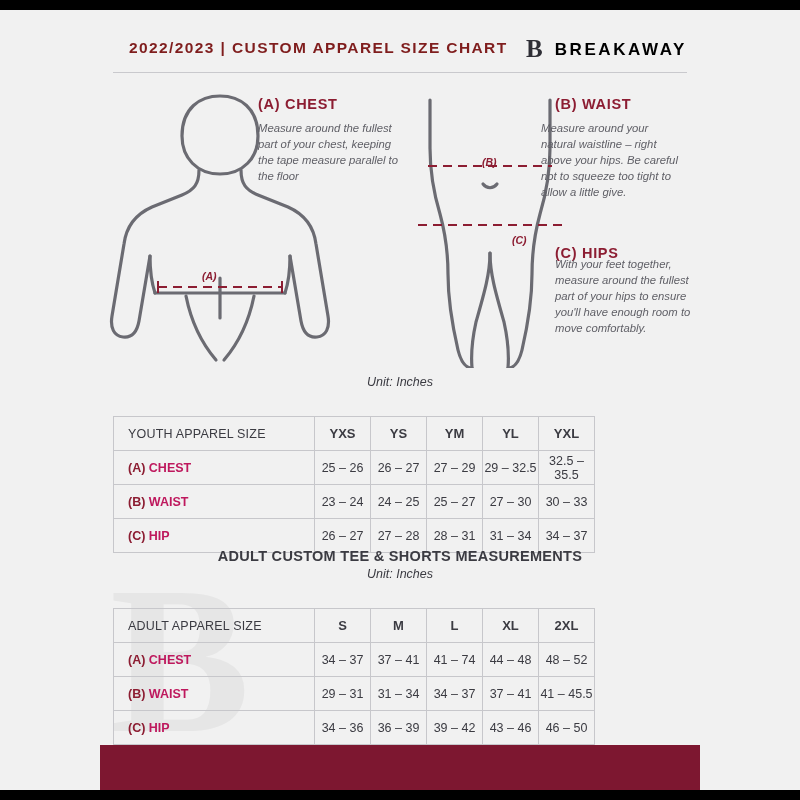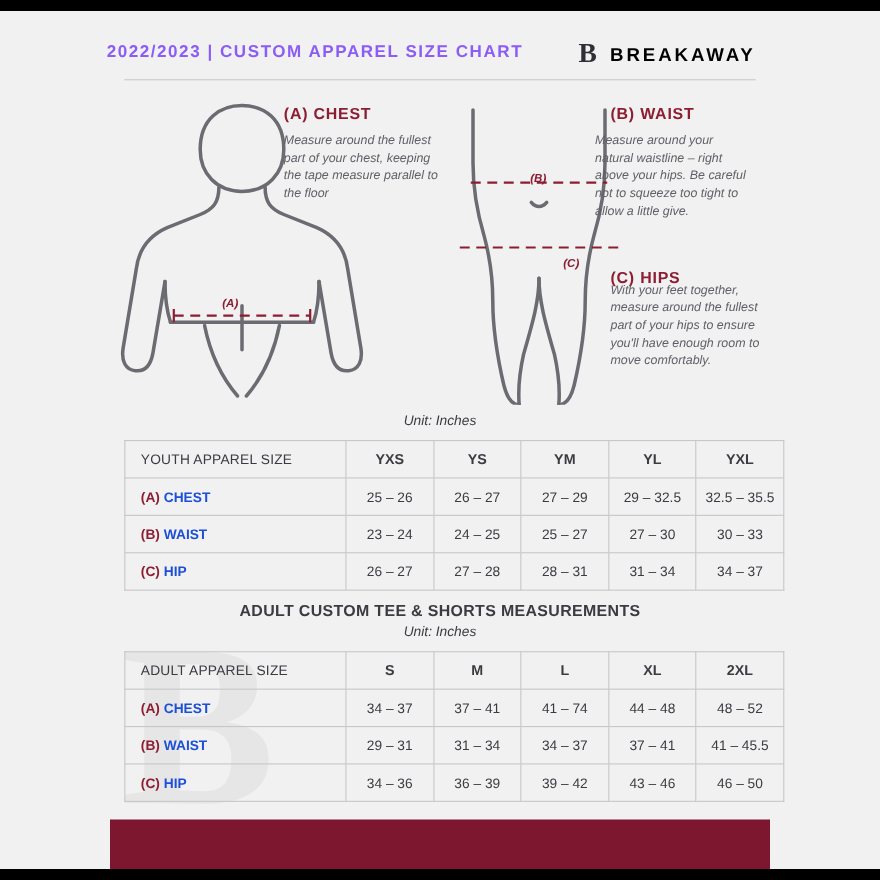--- a/index.html
+++ b/index.html
@@ -44,26 +44,26 @@
   
   .header {
     position: absolute;
     left: 0;
     top: 0;
     width: 800px;
     height: 60px;
   }
   .header-title {
     position: absolute;
-    left: 97px;
+    left: 129px;
     top: 29px;
     font-size: 15.5px;
     font-weight: bold;
     letter-spacing: 1.4px;
-    color: #8b5cf6;
+    color: #7f1d1d;
   }
   .brand {
     position: absolute;
     right: 113px;
     top: 27px;
     display: flex;
     align-items: center;
     gap: 12px;
   }
   .brand-mark {
@@ -133,22 +133,22 @@
   }
   .sec-unit {
     text-align: center;
     font-size: 12.5px;
     font-style: italic;
     color: #3b3b42;
     margin-top: 3px;
   }
   table.sz {
     border-collapse: collapse;
-    width: 600px;
-    margin-top: 11px;
+    width: 482px;
+    margin-top: 27px;
     table-layout: fixed;
   }
   table.sz th, table.sz td {
     border: 1px solid #c7c7cb;
     height: 33px;
     font-size: 12.5px;
     color: #3b3b42;
     text-align: center;
     padding: 0;
   }
@@ -168,21 +168,21 @@
     font-size: 13px;
   }
   table.sz td {
     font-weight: normal;
   }
   .tag {
     color: #8c1d32;
     font-weight: bold;
   }
   .rowlabel {
-    color: #1d4ed8;
+    color: #be185d;
     font-weight: bold;
   }
   
   .footer-bar {
     position: absolute;
     left: 100px;
     top: 735px;
     width: 600px;
     height: 45px;
     background: #7d1730;

